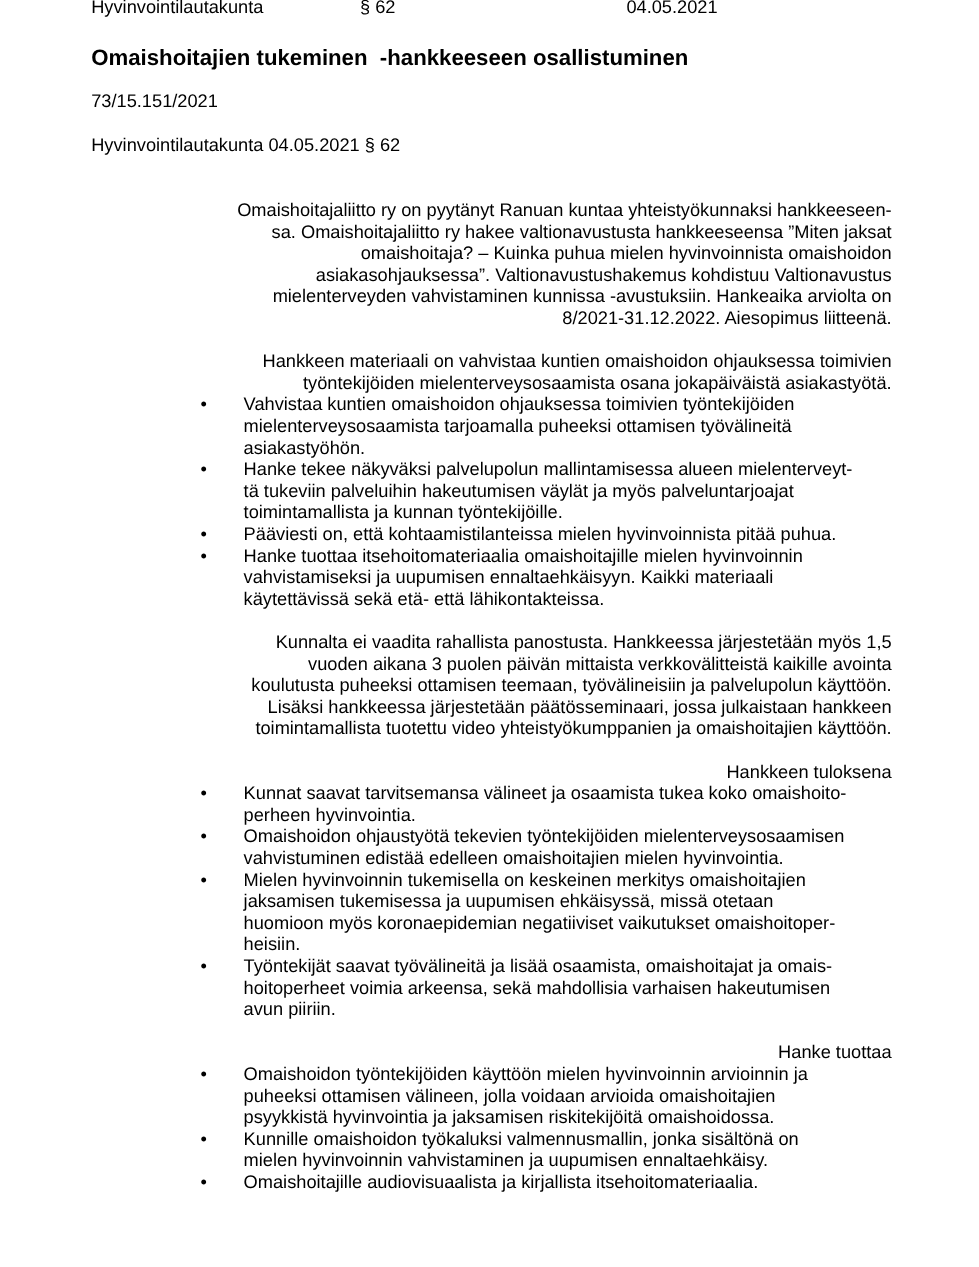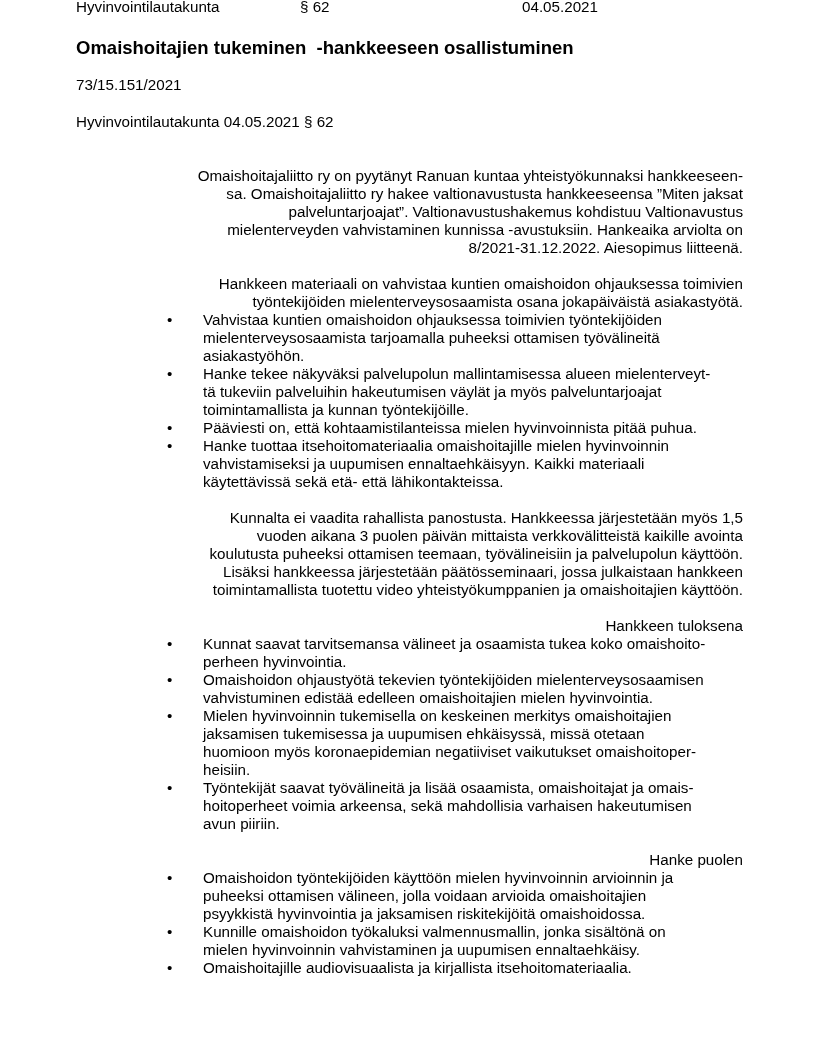--- a/index.html
+++ b/index.html
@@ -88,21 +88,22 @@
 <h1 class="title">Omaishoitajien tukeminen  -hankkeeseen osallistuminen</h1>
 
 <div class="diary">73/15.151/2021</div>
 <div class="meeting">Hyvinvointilautakunta 04.05.2021 § 62</div>
 
 <div class="body">
 
   <div class="para">
     <span class="ln">Omaishoitajaliitto ry on pyytänyt Ranuan kuntaa yhteistyökunnaksi hankkeeseen-</span>
     <span class="ln">sa. Omaishoitajaliitto ry hakee valtionavustusta hankkeeseensa ”Miten jaksat</span>
-    <span class="ln">palveluntarjoajat”. Valtionavustushakemus kohdistuu Valtionavustus</span>
+    <span class="ln">omaishoitaja? – Kuinka puhua mielen hyvinvoinnista omaishoidon</span>
+    <span class="ln">asiakasohjauksessa”. Valtionavustushakemus kohdistuu Valtionavustus</span>
     <span class="ln">mielenterveyden vahvistaminen kunnissa -avustuksiin. Hankeaika arviolta on</span>
     <span class="ln">8/2021-31.12.2022. Aiesopimus liitteenä.</span>
   </div>
 
   <div class="gap"></div>
 
   <div class="para">
     <span class="ln">Hankkeen materiaali on vahvistaa kuntien omaishoidon ohjauksessa toimivien</span>
     <span class="ln">työntekijöiden mielenterveysosaamista osana jokapäiväistä asiakastyötä.</span>
   </div>
@@ -168,21 +169,21 @@
       <span class="dot">•</span>
       <span class="ln">Työntekijät saavat työvälineitä ja lisää osaamista, omaishoitajat ja omais-</span>
       <span class="ln">hoitoperheet voimia arkeensa, sekä mahdollisia varhaisen hakeutumisen</span>
       <span class="ln">avun piiriin.</span>
     </li>
   </ul>
 
   <div class="gap"></div>
 
   <div class="para">
-    <span class="ln">Hanke puolen</span>
+    <span class="ln">Hanke tuottaa</span>
   </div>
   <ul class="bul">
     <li>
       <span class="dot">•</span>
       <span class="ln">Omaishoidon työntekijöiden käyttöön mielen hyvinvoinnin arvioinnin ja</span>
       <span class="ln">puheeksi ottamisen välineen, jolla voidaan arvioida omaishoitajien</span>
       <span class="ln">psyykkistä hyvinvointia ja jaksamisen riskitekijöitä omaishoidossa.</span>
     </li>
     <li>
       <span class="dot">•</span>

